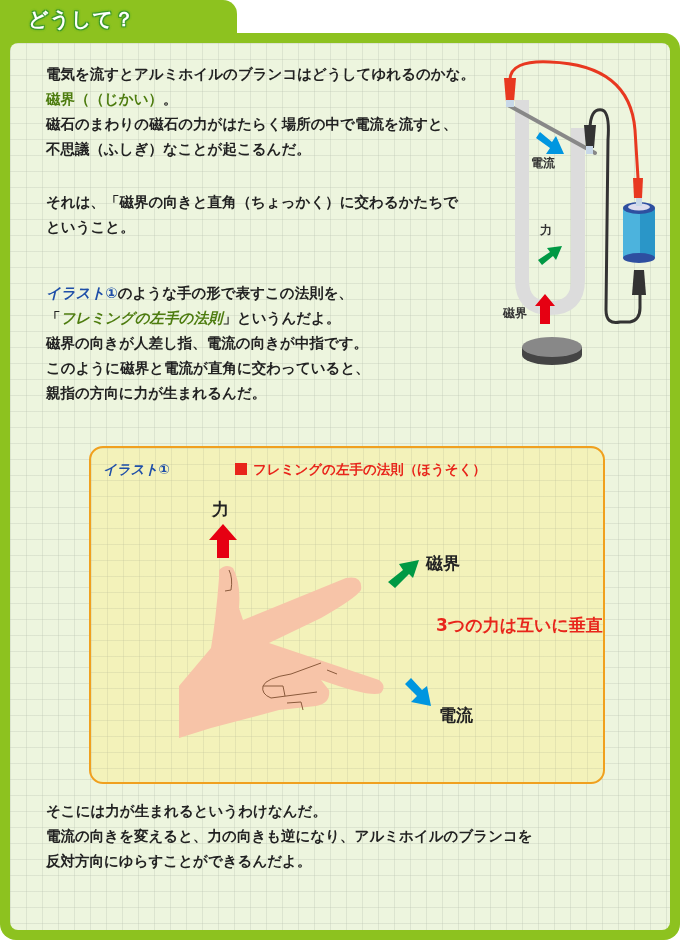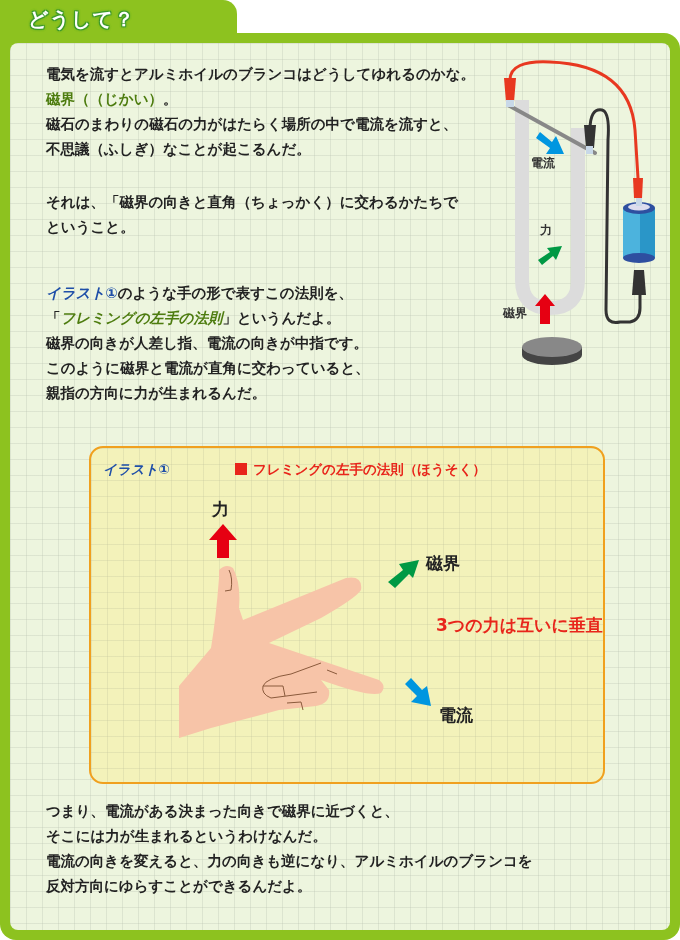--- a/index.html
+++ b/index.html
@@ -125,17 +125,16 @@
     <path d="M 314 236 L 326 248 L 320 254 L 340 258 L 336 238 L 331 242 L 320 230 Z" fill="#0096e0"></path>
   </svg>
 
   <span class="lbl" style="left:121px;top:50px;">力</span>
   <span class="lbl" style="left:335px;top:104px;">磁界</span>
   <span class="lbl" style="left:348px;top:256px;">電流</span>
   <span class="note">3つの力は互いに垂直</span>
 </div>
 
 <div class="para" style="top:799px;">
-  <span class="line">つまり、電流がある決まった向きで磁界に近づくと、</span>
   <span class="line">そこには力が生まれるというわけなんだ。</span>
   <span class="line">電流の向きを変えると、力の向きも逆になり、アルミホイルのブランコを</span>
   <span class="line">反対方向にゆらすことができるんだよ。</span>
 </div>
 
 </body></html>

